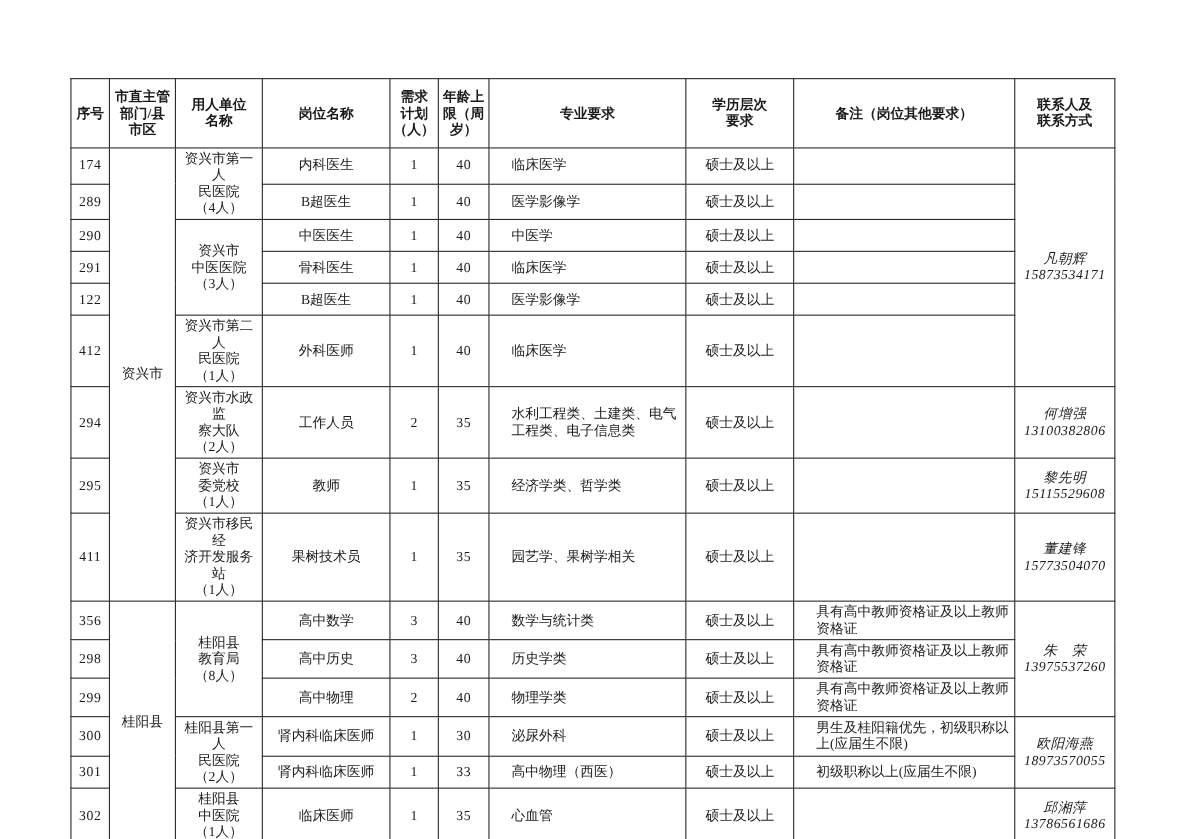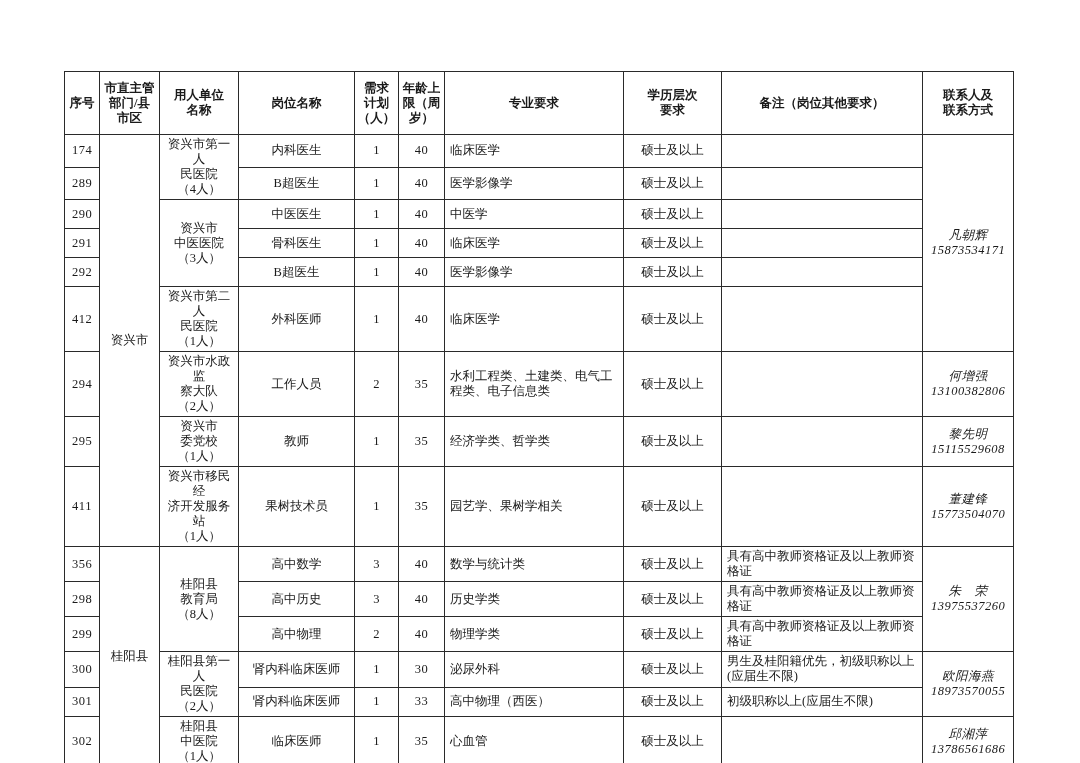--- a/index.html
+++ b/index.html
@@ -39,21 +39,21 @@
   }
   .doc-table thead th {
     font-weight: bold;
     height: 58px;
     padding: 2px 2px;
   }
   .doc-table tbody tr { height: 29px; }
   .doc-table td.col-major,
   .doc-table td.col-note {
     text-align: left;
-    padding-left: 5px;
+    padding-left: 20px;
     padding-right: 4px;
   }
   .doc-table td.col-contact { letter-spacing: 0.5px; font-style: italic; }
   .doc-table td.col-plan,
   .doc-table td.col-age,
   .doc-table td.col-seq { letter-spacing: 0.5px; }
   col.c-seq     { width: 35px; }
   col.c-dept    { width: 60px; }
   col.c-unit    { width: 79px; }
   col.c-post    { width: 116px; }
@@ -144,21 +144,21 @@
         <tr>
           <td class="col-seq">291</td>
           <td class="col-post">骨科医生</td>
           <td class="col-plan">1</td>
           <td class="col-age">40</td>
           <td class="col-major">临床医学</td>
           <td class="col-degree">硕士及以上</td>
           <td class="col-note"></td>
         </tr>
         <tr>
-          <td class="col-seq">292</td>
+          <td class="col-seq">122</td>
           <td class="col-post">B超医生</td>
           <td class="col-plan">1</td>
           <td class="col-age">40</td>
           <td class="col-major">医学影像学</td>
           <td class="col-degree">硕士及以上</td>
           <td class="col-note"></td>
         </tr>
         <tr>
           <td class="col-seq">412</td>
           <td class="col-unit">资兴市第二人

